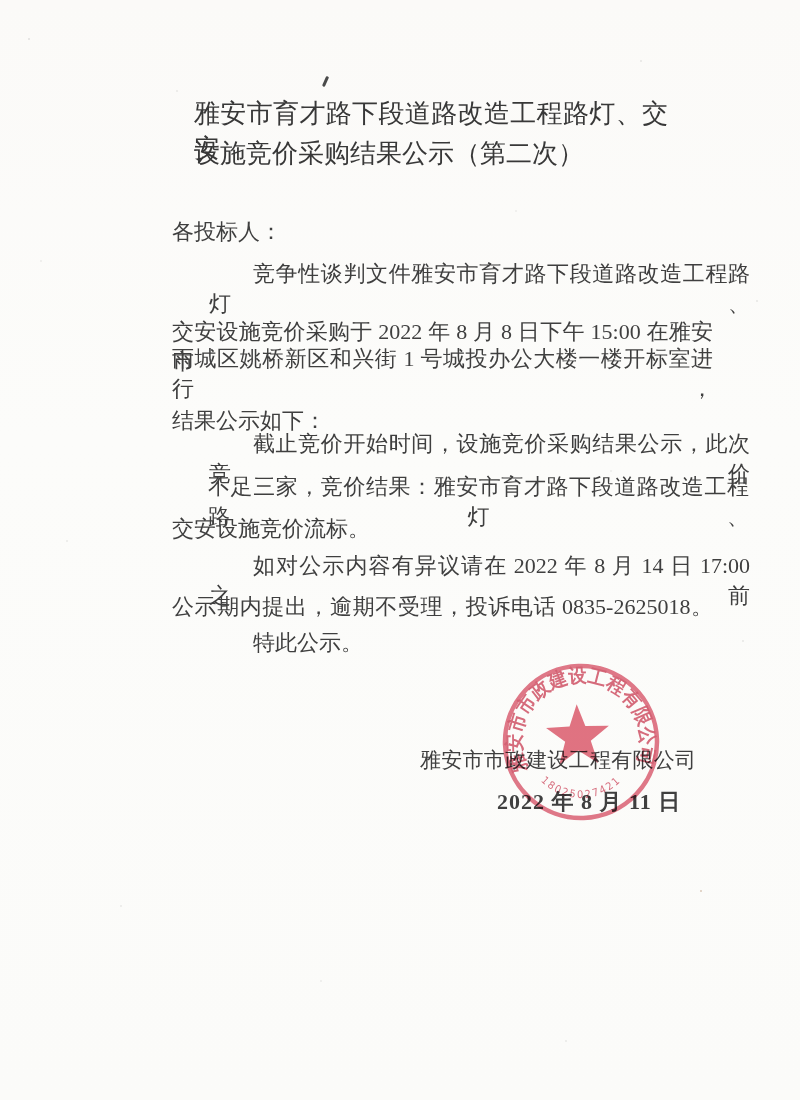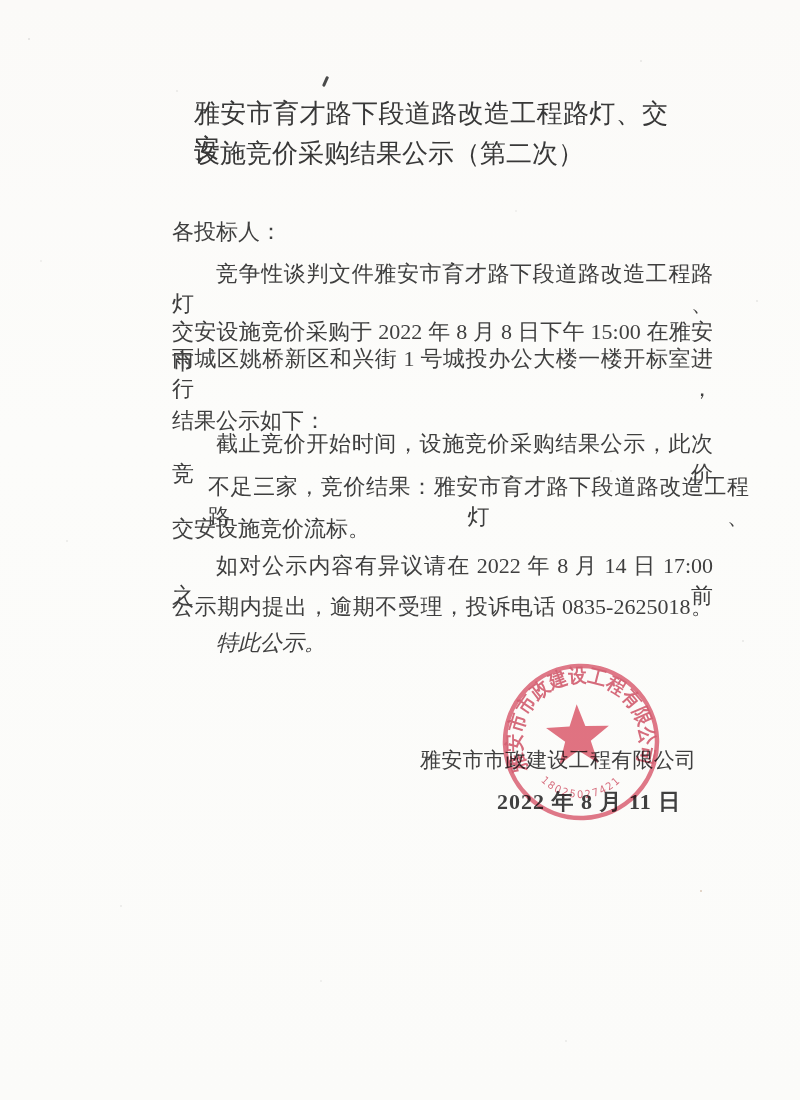--- a/index.html
+++ b/index.html
@@ -44,24 +44,24 @@
   }
   .title-line.just{white-space:normal;text-align:justify;text-align-last:justify;}
   .t1{top:96px;}
   .t2{top:136px;}
   .bline{
     position:absolute;left:172px;width:541px;
     font-size:22px;color:#3f3f3f;
     white-space:nowrap;
   }
   .bline.just{white-space:normal;text-align:justify;text-align-last:justify;}
-  .bline.ind{text-indent:44px;}
+  .bline.ind{text-indent:44px;margin-left:37px;}
   .l0{top:217px;} .l1{top:259px;} .l2{top:317px;} .l3{top:344px;}
   .l4{top:406px;} .l5{top:429px;} .l6{top:472px;margin-left:36px;} .l7{top:514px;}
-  .l8{top:551px;} .l9{top:592px;} .l10{top:628px;font-style:italic;}
+  .l8{top:551px;} .l9{top:592px;} .l10{top:628px;}
   .sig-company{
     position:absolute;left:420px;top:746px;width:276px;
     font-size:21px;color:#3f3f3f;
     text-align:justify;text-align-last:justify;
   }
   .sig-date{
     position:absolute;left:497px;top:787px;
     font-size:22px;color:#3f3f3f;white-space:nowrap;letter-spacing:1px;font-weight:bold;
   }
   .seal{

